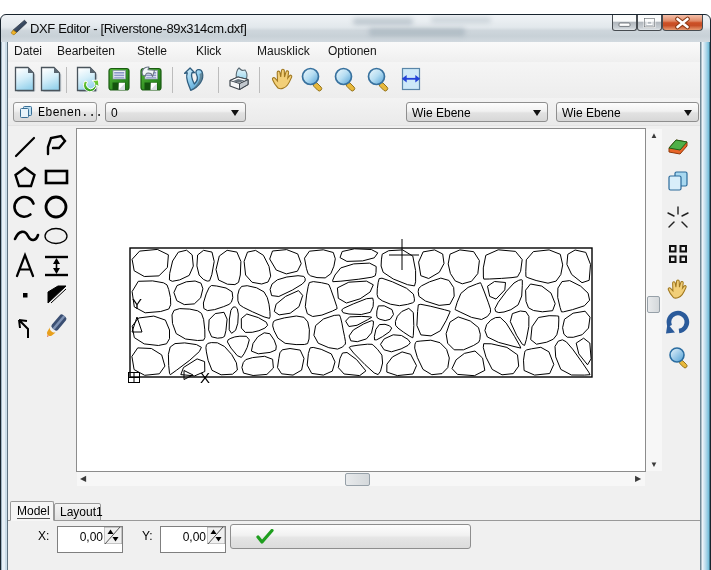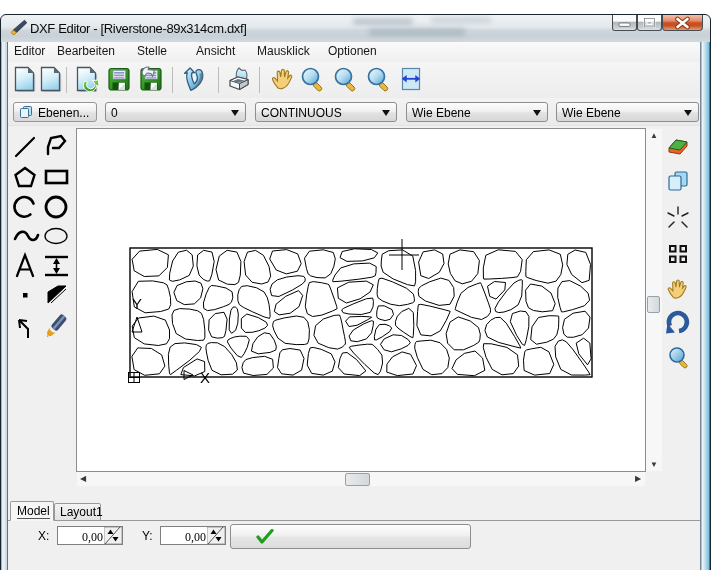--- a/index.html
+++ b/index.html
@@ -34,37 +34,37 @@
 .ticon { position:absolute; top:4px; }
 #comborow { left:0; top:56px; width:692px; height:28px; background:linear-gradient(#f3f3f3,#eaeaea);
   border-bottom:1px solid #e3e3e3; }
 .combo { position:absolute; top:4px; height:20px; border:1px solid #8e8e8e; border-radius:3px;
   background:linear-gradient(#fdfdfd,#f1f1f1 45%,#e2e2e2 55%,#d7d7d7); font-size:12px; color:#000; }
 .combo .ct { position:absolute; left:5px; top:3px; }
 .combo .ca { position:absolute; right:6px; top:7px; width:0; height:0;
   border-left:4.5px solid transparent; border-right:4.5px solid transparent; border-top:6px solid #111; }
 #btn-ebenen { position:absolute; left:5px; top:4px; width:84px; height:20px; border:1px solid #979797;
   border-radius:3px; background:linear-gradient(#fdfdfd,#efefef 45%,#e3e3e3 55%,#d9d9d9);
-  font-size:12px; color:#000; }
+  font-size:12px; color:#000;font-family:Liberation Mono, monospace; }
 #leftpal { left:0; top:84px; width:68px; height:370px; background:#f0f0f0; }
 #canvas { left:68px; top:86px; width:570px; height:344px; background:#fff; border:1px solid #8c8c8c; }
 #vscroll { left:638px; top:87px; width:16px; height:342px; background:#f7f7f7; }
 #rightpal { left:655px; top:84px; width:37px; height:372px; background:#f0f0f0; }
 #hscroll { left:69px; top:430px; width:568px; height:14px; background:#f7f7f7; }
 .arrowglyph { position:absolute; color:#3a3a3a; font-size:8px; line-height:8px; }
 .sthumb { position:absolute; background:linear-gradient(90deg,#e8eaec,#d4d8db); border:1px solid #96a0a8; border-radius:2px; }
 #tabrow { left:0; top:456px; width:702px; height:23px; }
 #tabline { position:absolute; left:0; top:22px; width:692px; height:1px; background:#999; }
 .tab { position:absolute; font-size:12px; color:#000; border:1px solid #999; }
 #tab1 { left:2px; top:3px; width:44px; height:20px; background:#f6f6f6; border-bottom:1px solid #f6f6f6;
   border-radius:2px 2px 0 0; z-index:2; }
 #tab2 { left:46px; top:5px; width:47px; height:18px; background:linear-gradient(#f4f4f4,#e2e2e2);
   border-radius:2px 2px 0 0; }
 #controls { left:0; top:479px; width:692px; height:34px; background:#f0f0f0; font-size:12px; }
-.spin { position:absolute; top:5px; width:66px; height:19px; background:#fff; border:1px solid #7f7f7f;font-family:Liberation Serif, serif; }
+.spin { position:absolute; top:5px; width:66px; height:27px; background:#fff; border:1px solid #7f7f7f; }
 .spin .val { position:absolute; right:19px; top:3px; }
 #bigbtn { position:absolute; left:222px; top:3px; width:241px; height:25px; white-space:nowrap;
   border:1px solid #8e8e8e; border-radius:3px; color:#000;
   background:linear-gradient(#fdfdfd,#f1f1f1 45%,#e5e5e5 55%,#dcdcdc); font-size:12px; }
 #status { left:0; top:513px; width:692px; height:21px; background:#f1f0ef;
   border-top:1px solid #d6d6d6; font-size:13px; color:#000; }
 </style></head><body>
 <div id="win">
 <div id="titlebar" class="abs">
 <div class="smudge" style="left:352px;top:3px;width:60px;height:7px"></div>
@@ -102,24 +102,24 @@
 <div id="btn-close" class="wbtn">
       <svg width="39" height="15" viewBox="0 0 39 15" style="position:absolute;left:0;top:0">
 <g transform="translate(0,0.5)">
           <path d="M14.5,3.5 L24.5,11.5 M24.5,3.5 L14.5,11.5" stroke="#8a3812" stroke-width="4.6" stroke-linecap="round"></path>
 <path d="M14.5,3.5 L24.5,11.5 M24.5,3.5 L14.5,11.5" stroke="#fff" stroke-width="2.6" stroke-linecap="round"></path>
         </g>
       </svg>
     </div>
 <div id="client" class="abs">
 <div id="menubar" class="abs">
-<span class="mi" style="left:6px">Editor</span>
+<span class="mi" style="left:6px">Datei</span>
 <span class="mi" style="left:49px">Bearbeiten</span>
 <span class="mi" style="left:129px">Stelle</span>
-<span class="mi" style="left:188px">Ansicht</span>
+<span class="mi" style="left:188px">Klick</span>
 <span class="mi" style="left:249px">Mausklick</span>
 <span class="mi" style="left:320px">Optionen</span>
 </div>
 <div id="toolbar" class="abs">
         <svg class="ticon" style="left:4px" width="26" height="26" viewBox="0 0 26 26">
           <defs>
             <linearGradient id="pg" x1="0.2" y1="0" x2="0.55" y2="1">
               <stop offset="0" stop-color="#ffffff"></stop>
               <stop offset=".5" stop-color="#d4eef9"></stop>
               <stop offset="1" stop-color="#96d2ec"></stop>
@@ -247,24 +247,20 @@
 <div id="comborow" class="abs">
 <div id="btn-ebenen">
           <svg width="16" height="14" viewBox="0 0 16 14" style="position:absolute;left:4px;top:2px">
 <rect x="5.5" y="1.5" width="8" height="9" rx="1" fill="#bfe0f2" stroke="#3a6f96"></rect>
 <rect x="2.5" y="3.5" width="8" height="9" rx="1" fill="#e8f4fb" stroke="#3a6f96"></rect>
           </svg>
 <span style="position:absolute;left:24px;top:3px">Ebenen...</span>
         </div>
 <div class="combo" style="left:97px;width:141px">
           <span class="ct">0</span>
-          <span class="ca"></span>
-        </div>
-<div class="combo" style="left:247px;width:142px">
-          <span class="ct">CONTINUOUS</span>
           <span class="ca"></span>
         </div>
 <div class="combo" style="left:398px;width:142px">
           <span class="ct">Wie Ebene</span>
           <span class="ca"></span>
         </div>
 <div class="combo" style="left:548px;width:143px">
           <span class="ct">Wie Ebene</span>
           <span class="ca"></span>
         </div>

